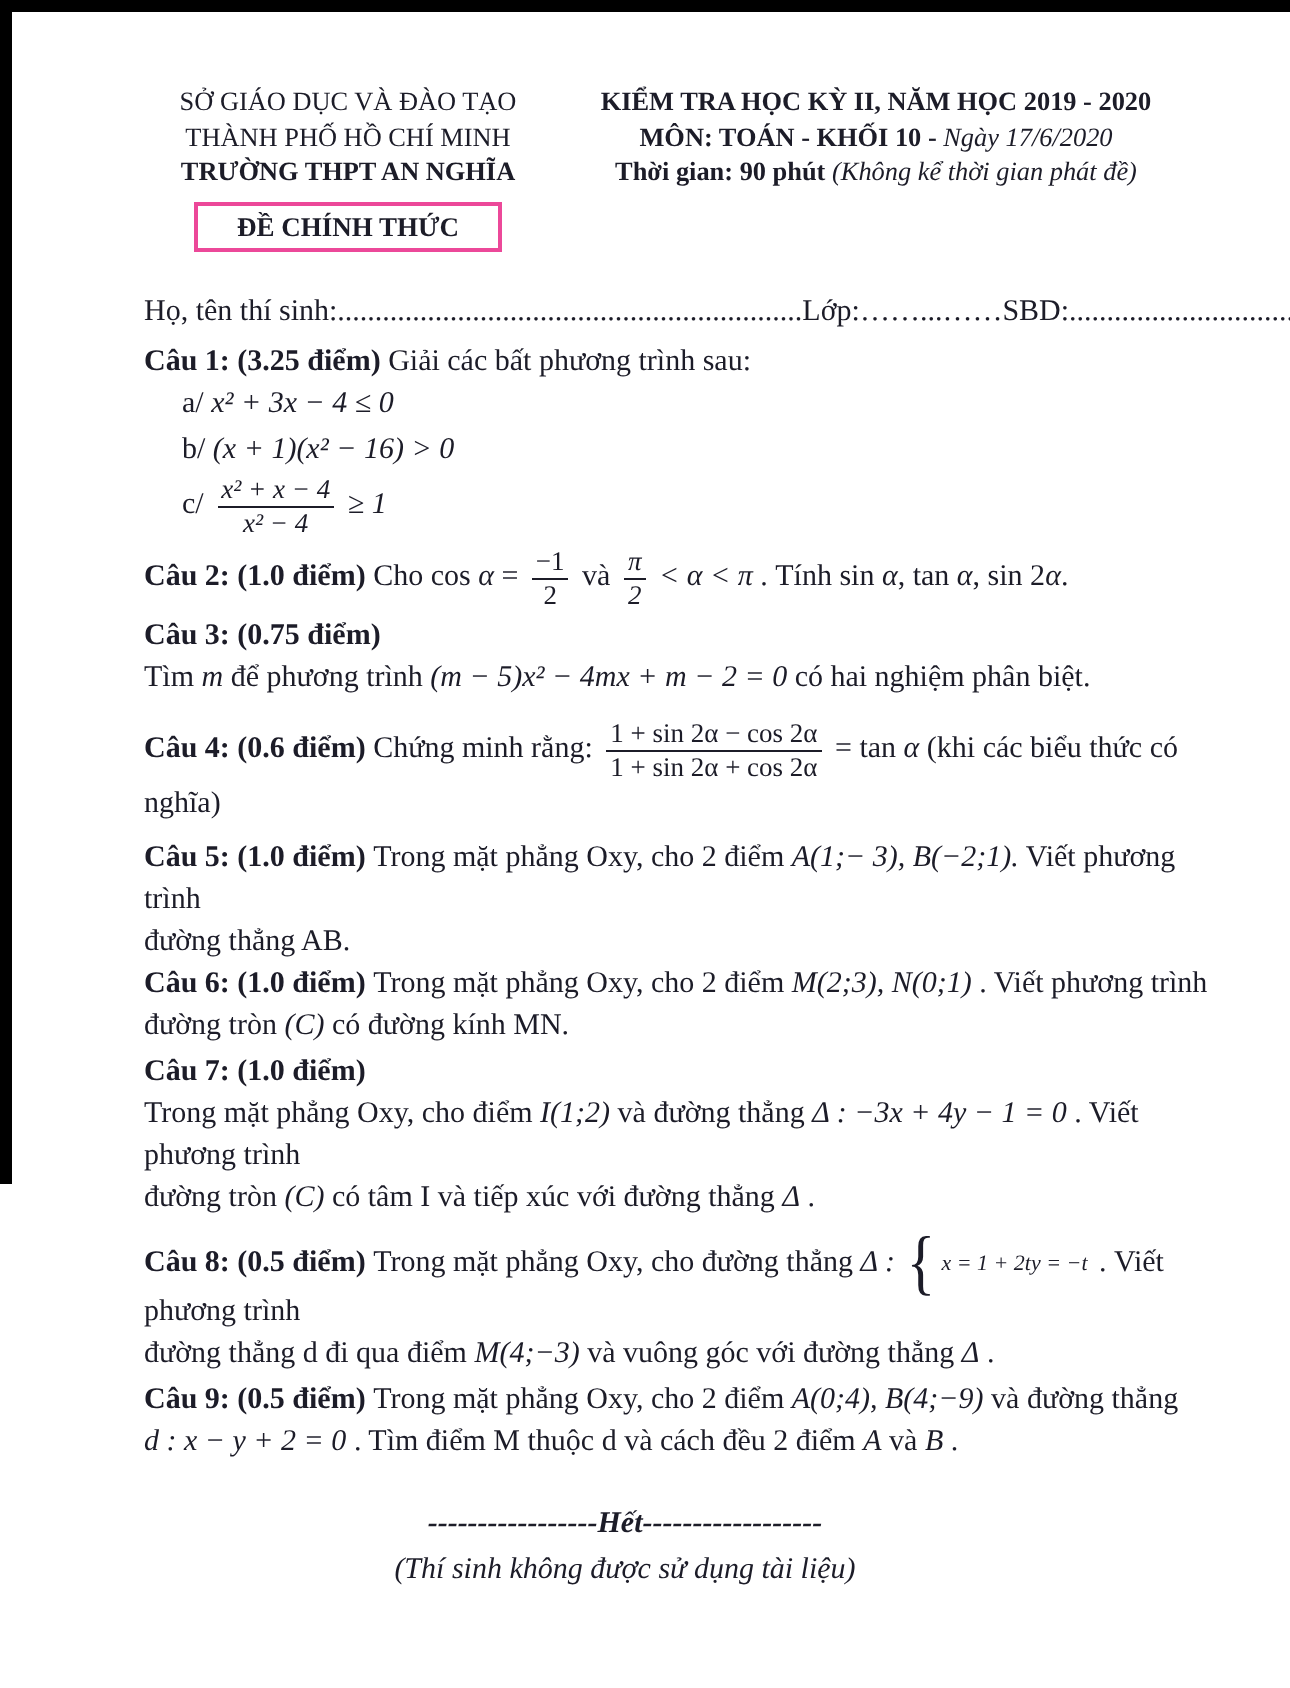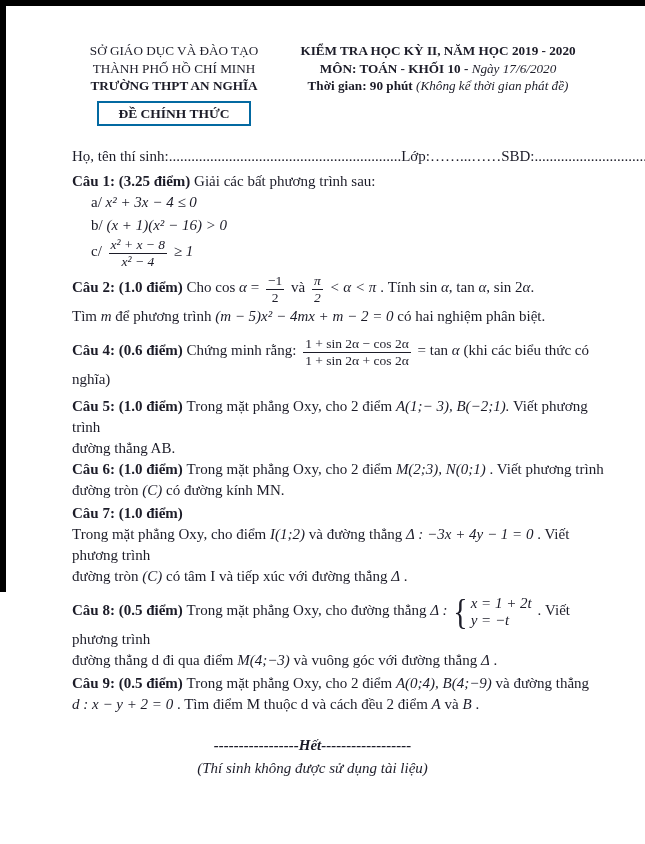--- a/index.html
+++ b/index.html
@@ -17,21 +17,21 @@
   .bar-left{position:absolute;left:0;top:0;width:6px;height:592px;background:#000;}
   .content{position:absolute;left:0;top:0;width:645px;padding:42px 0 0 0;box-sizing:border-box;font-family:Liberation Serif, serif;}
 
   
   .header{display:flex;padding:0 18px 0 85px;}
   .h-left{flex:0 0 178px;text-align:center;font-size:13.2px;line-height:17.5px;}
   .h-right{flex:1;text-align:center;font-size:13.2px;line-height:17.5px;white-space:nowrap;margin-right:14px;}
   .bold{font-weight:bold;}
   .italic{font-style:italic;text-align:right;}
   .stamp-wrap{margin-top:6px;}
-  .stamp{display:inline-block;border:2px solid #0369a1;padding:2px 19px;font-weight:bold;font-size:13.5px;}
+  .stamp{display:inline-block;border:2px solid #ec4899;padding:2px 19px;font-weight:bold;font-size:13.5px;}
 
   
   .student-line{margin-top:20px;padding:0 40px 0 72px;white-space:nowrap;overflow:hidden;}
 
   
   .questions{margin-top:4px;padding:0 38px 0 72px;}
   .q-line{min-height:21px;}
   .sub{padding-left:19px;}
   .mt2{margin-top:2px;}
   .mt6{margin-top:6px;}
@@ -43,21 +43,21 @@
 
   
   .frac{display:inline-flex;flex-direction:column;align-items:center;vertical-align:middle;
         font-size:13.5px;line-height:15.5px;margin:1px 3px;text-align:center;}
   .frac .fn{border-bottom:1.2px solid currentColor;padding:0 2px;}
   .frac .fd{padding:0 2px;}
 
   
   .sys{display:inline-flex;align-items:center;vertical-align:middle;margin:0 2px;}
   .sys .brace{font-size:30px;line-height:28px;margin-right:3px;display:inline-block;transform:scaleY(1.2);font-weight:400;}
-  .sys .rows{display:inline-flex;flex-direction:column;font-style:italic;font-size:15px;line-height:17px;text-align:left;}
+  .sys .rows{display:inline-flex;flex-direction:row;font-style:italic;font-size:11px;line-height:17px;text-align:left;}
 
   
   .footer{margin-top:20px;text-align:center;padding-right:20px;}
   .het{font-weight:bold;font-style:italic;}
   .note{font-style:italic;margin-top:2px;}
 </style>
 </head>
 <body>
 
 <div class="page">
@@ -88,30 +88,31 @@
 
     <div class="student-line">
       <span>Họ, tên thí sinh:</span><span>..............................................................</span><span>Lớp:</span><span>……...……</span><span>SBD:</span><span>................................</span>
     </div>
 
     <div class="questions">
       <div class="q-line"><span class="sb">Câu 1: (3.25 điểm) </span><span class="">Giải các bất phương trình sau:</span></div>
       <div class="q-line sub"><span class="">a/ </span><span class="sm">x² + 3x − 4 ≤ 0</span></div>
       <div class="q-line sub mt2"><span class="">b/ </span><span class="sm">(x + 1)(x² − 16) &gt; 0</span></div>
       <div class="q-line sub"><span class="">c/ </span><span class="frac sm">
-            <span class="fn">x² + x − 8</span>
+            <span class="fn">x² + x − 4</span>
             <span class="fd">x² − 4</span>
           </span><span class="sm"> ≥ 1</span></div>
       <div class="q-line mt2"><span class="sb">Câu 2: (1.0 điểm) </span><span class="">Cho cos </span><span class="sm">α</span><span class=""> = </span><span class="frac ">
             <span class="fn">−1</span>
             <span class="fd">2</span>
           </span><span class=""> và </span><span class="frac sm">
             <span class="fn">π</span>
             <span class="fd">2</span>
           </span><span class="sm"> &lt; α &lt; π</span><span class=""> . Tính sin </span><span class="sm">α</span><span class="">, tan </span><span class="sm">α</span><span class="">, sin 2</span><span class="sm">α</span><span class="">.</span></div>
+      <div class="q-line mt2"><span class="sb">Câu 3: (0.75 điểm)</span></div>
       <div class="q-line"><span class="">Tìm </span><span class="sm">m</span><span class=""> để phương trình </span><span class="sm">(m − 5)x² − 4mx + m − 2 = 0</span><span class=""> có hai nghiệm phân biệt.</span></div>
       <div class="q-line mt8"><span class="sb">Câu 4: (0.6 điểm) </span><span class="">Chứng minh rằng: </span><span class="frac ">
             <span class="fn">1 + sin 2α − cos 2α</span>
             <span class="fd">1 + sin 2α + cos 2α</span>
           </span><span class=""> = tan </span><span class="sm">α</span><span class="">  (khi các biểu thức có nghĩa)</span></div>
       <div class="q-line mt6"><span class="sb">Câu 5: (1.0 điểm) </span><span class="">Trong mặt phẳng Oxy, cho 2 điểm </span><span class="sm">A(1;− 3), B(−2;1).</span><span class=""> Viết phương trình</span></div>
       <div class="q-line"><span class="">đường thẳng AB.</span></div>
       <div class="q-line"><span class="sb">Câu 6: (1.0 điểm) </span><span class="">Trong mặt phẳng Oxy, cho 2 điểm </span><span class="sm">M(2;3), N(0;1)</span><span class=""> . Viết phương trình</span></div>
       <div class="q-line"><span class="">đường tròn </span><span class="sm">(C)</span><span class=""> có đường kính MN.</span></div>
       <div class="q-line mt2"><span class="sb">Câu 7: (1.0 điểm)</span></div>

